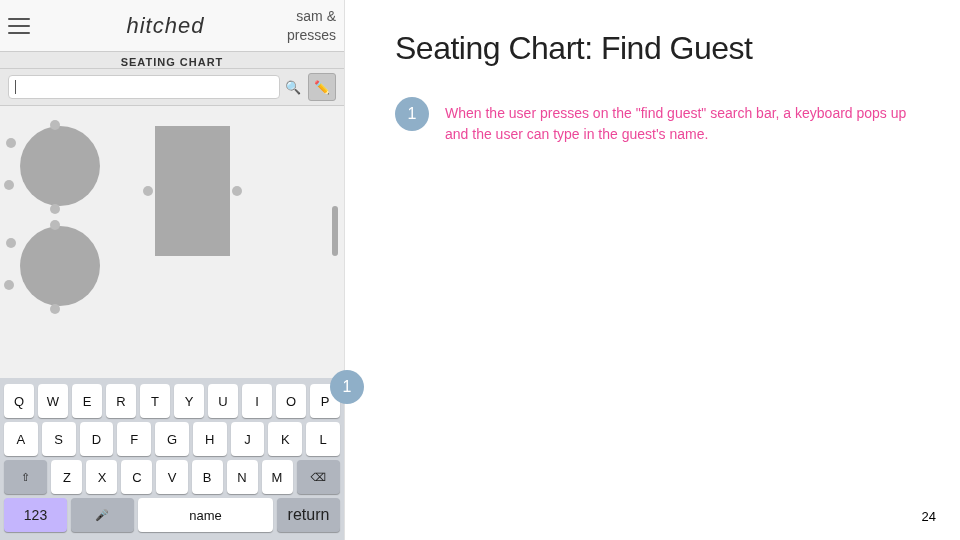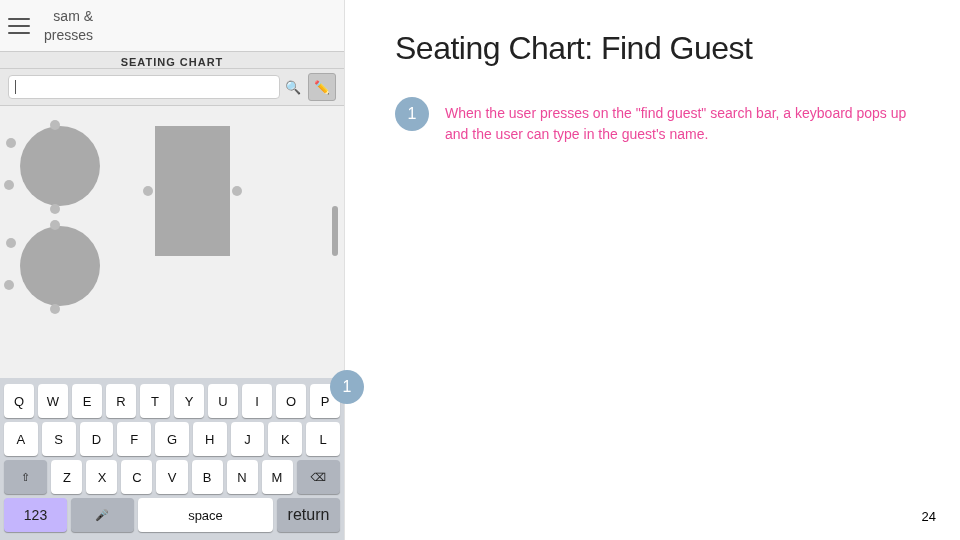--- a/index.html
+++ b/index.html
@@ -300,20 +300,21 @@
 <body>
 
 <div class="phone-panel">
 
   <div class="phone-header">
     <div class="hamburger-icon">
       <span></span>
       <span></span>
       <span></span>
     </div>
+    <div class="app-title">hitched</div>
     <div class="user-name">
       <span>sam &amp;</span><br>
       <span>presses</span>
     </div>
   </div>
 
   <div class="seating-toolbar">SEATING CHART</div>
 
   <div class="search-row">
     <div class="search-bar">
@@ -374,21 +375,21 @@
       <div class="key">C</div>
       <div class="key">V</div>
       <div class="key">B</div>
       <div class="key">N</div>
       <div class="key">M</div>
       <div class="key delete-key special">⌫</div>
     </div>
     <div class="key-row">
       <div class="key num-key special">123</div>
       <div class="key mic-key special">🎤</div>
-      <div class="key wide">space</div>
+      <div class="key wide">name</div>
       <div class="key return-key special">return</div>
     </div>
   </div>
 </div>
 
 <div class="phone-callout">1</div>
 
 <div class="content-panel">
   <h1 class="page-title">Seating Chart: Find Guest</h1>
 

